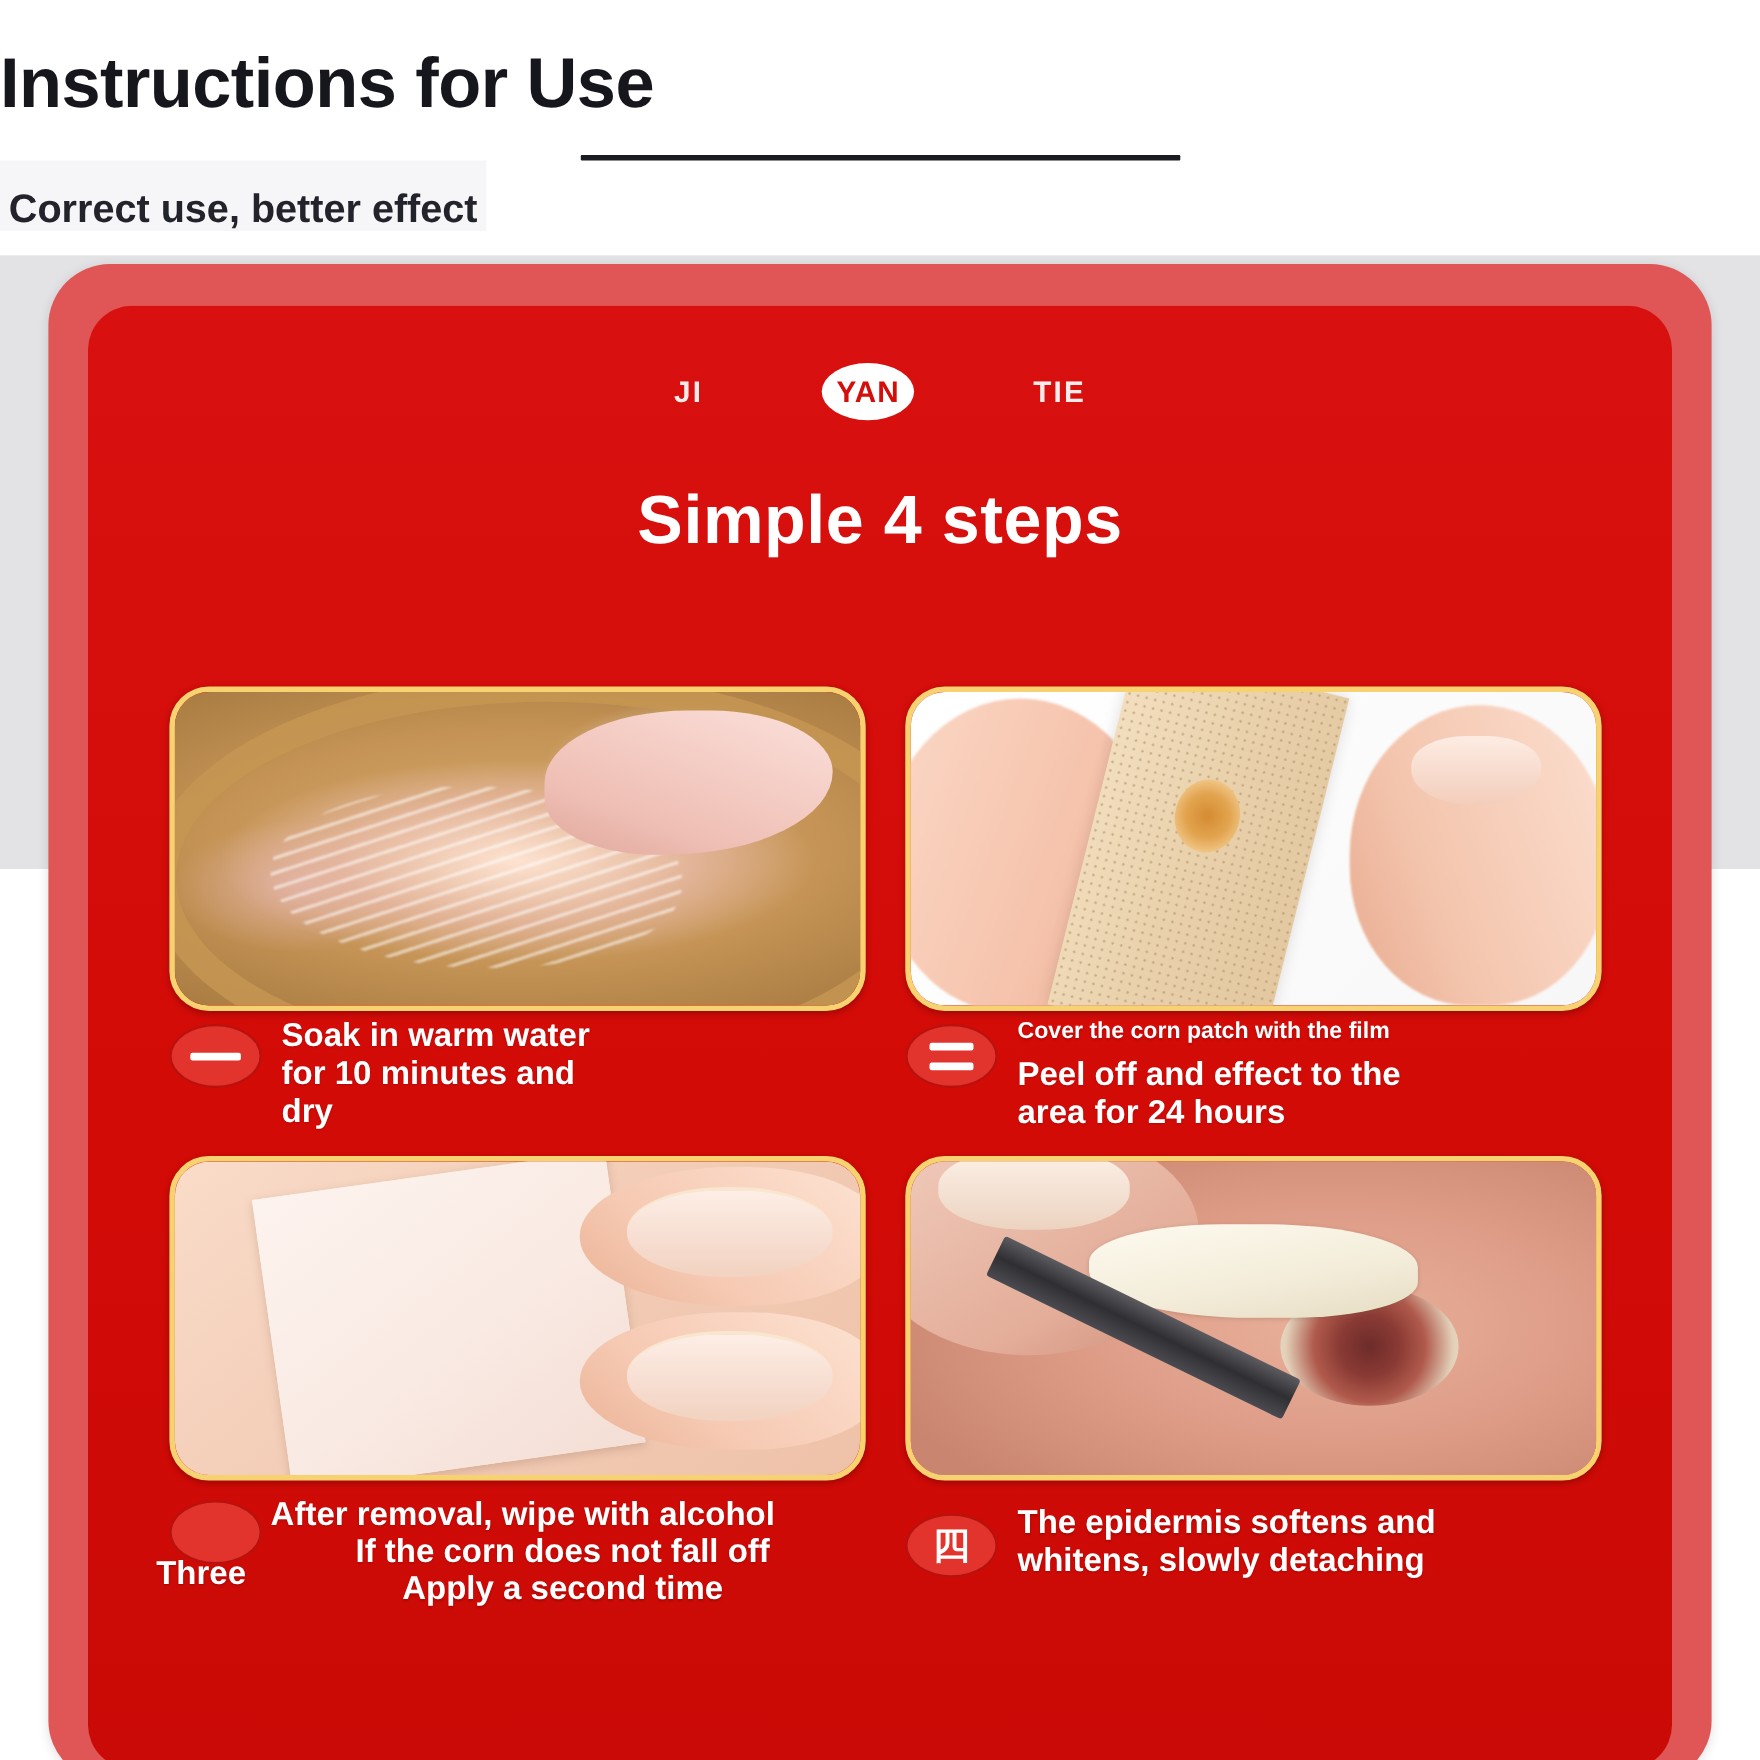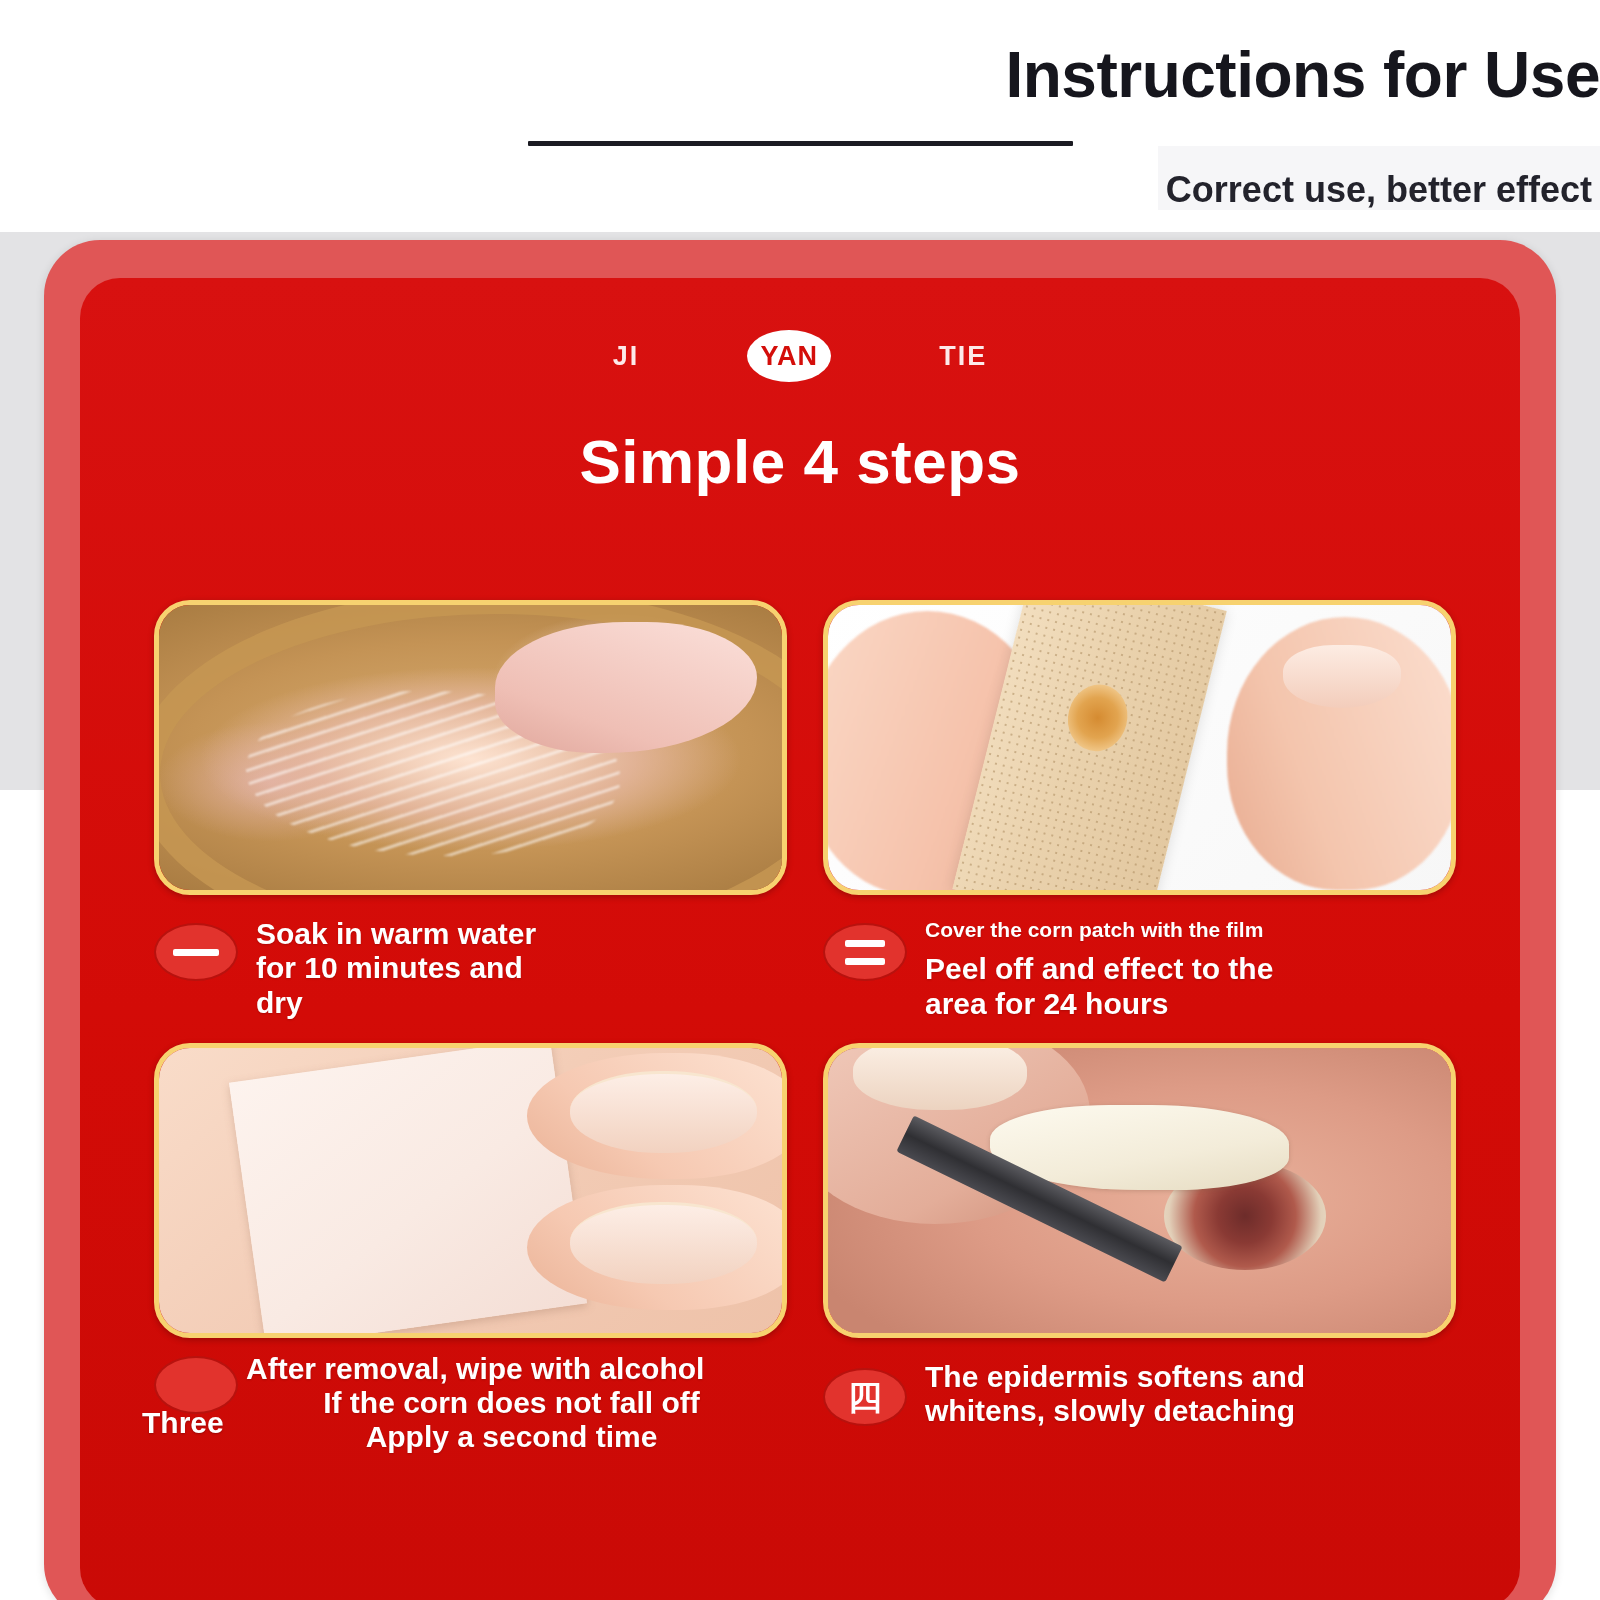--- a/index.html
+++ b/index.html
@@ -8,21 +8,21 @@
     background:#ffffff;
     font-family:"Liberation Sans", sans-serif;
     overflow:hidden;
     position:relative;
   }
 
   
   .header{
     position:absolute;left:0;top:0;width:1600px;height:232px;
     background:#ffffff;
-    text-align:right;
+    text-align:left;
     z-index:5;
   }
   .page-title{
     font-size:64px;font-weight:bold;color:#16161d;
     letter-spacing:-0.5px;
     margin:0;padding-top:42px;line-height:1.05;
   }
   .title-rule{
     width:545px;height:5px;background:#1b1b22;
     margin:32px auto 0 auto;border-radius:1px;
@@ -76,21 +76,21 @@
   }
   .brand-pill .oval-label{
     position:relative;z-index:2;
     color:#d40e0a;font-size:27px;font-weight:bold;letter-spacing:1px;
   }
 
   
   .steps-heading{
     text-align:center;color:#ffffff;
     font-size:62px;font-weight:bold;
-    margin:0;padding-top:46px;line-height:1.1;
+    margin:12px;padding-top:46px;line-height:1.1;
     letter-spacing:0.5px;
   }
 
   
   .steps-grid{
     display:grid;
     grid-template-columns:1fr 1fr;
     grid-template-rows:auto auto;
     column-gap:46px;
     row-gap:22px;
@@ -216,21 +216,21 @@
   }
   .ph4 .corn{
     position:absolute;left:54%;top:40%;width:26%;height:38%;
     background:radial-gradient(circle at 50% 50%, #6d2c2a 0%, #8a3a34 28%, #b05a4c 52%, #e2cfb8 78%, #f1e6d0 100%);
     border-radius:50%;
   }
 
   
   .caption{
     display:flex;align-items:flex-start;
-    padding-top:22px;
+    padding-top:6px;
     color:#ffffff;
   }
   .badge{
     flex:0 0 auto;
     width:80px;height:54px;
     border-radius:50%;
     background:#e2332d;
     border:2px solid #b8120e;
     display:flex;align-items:center;justify-content:center;
     position:relative;

